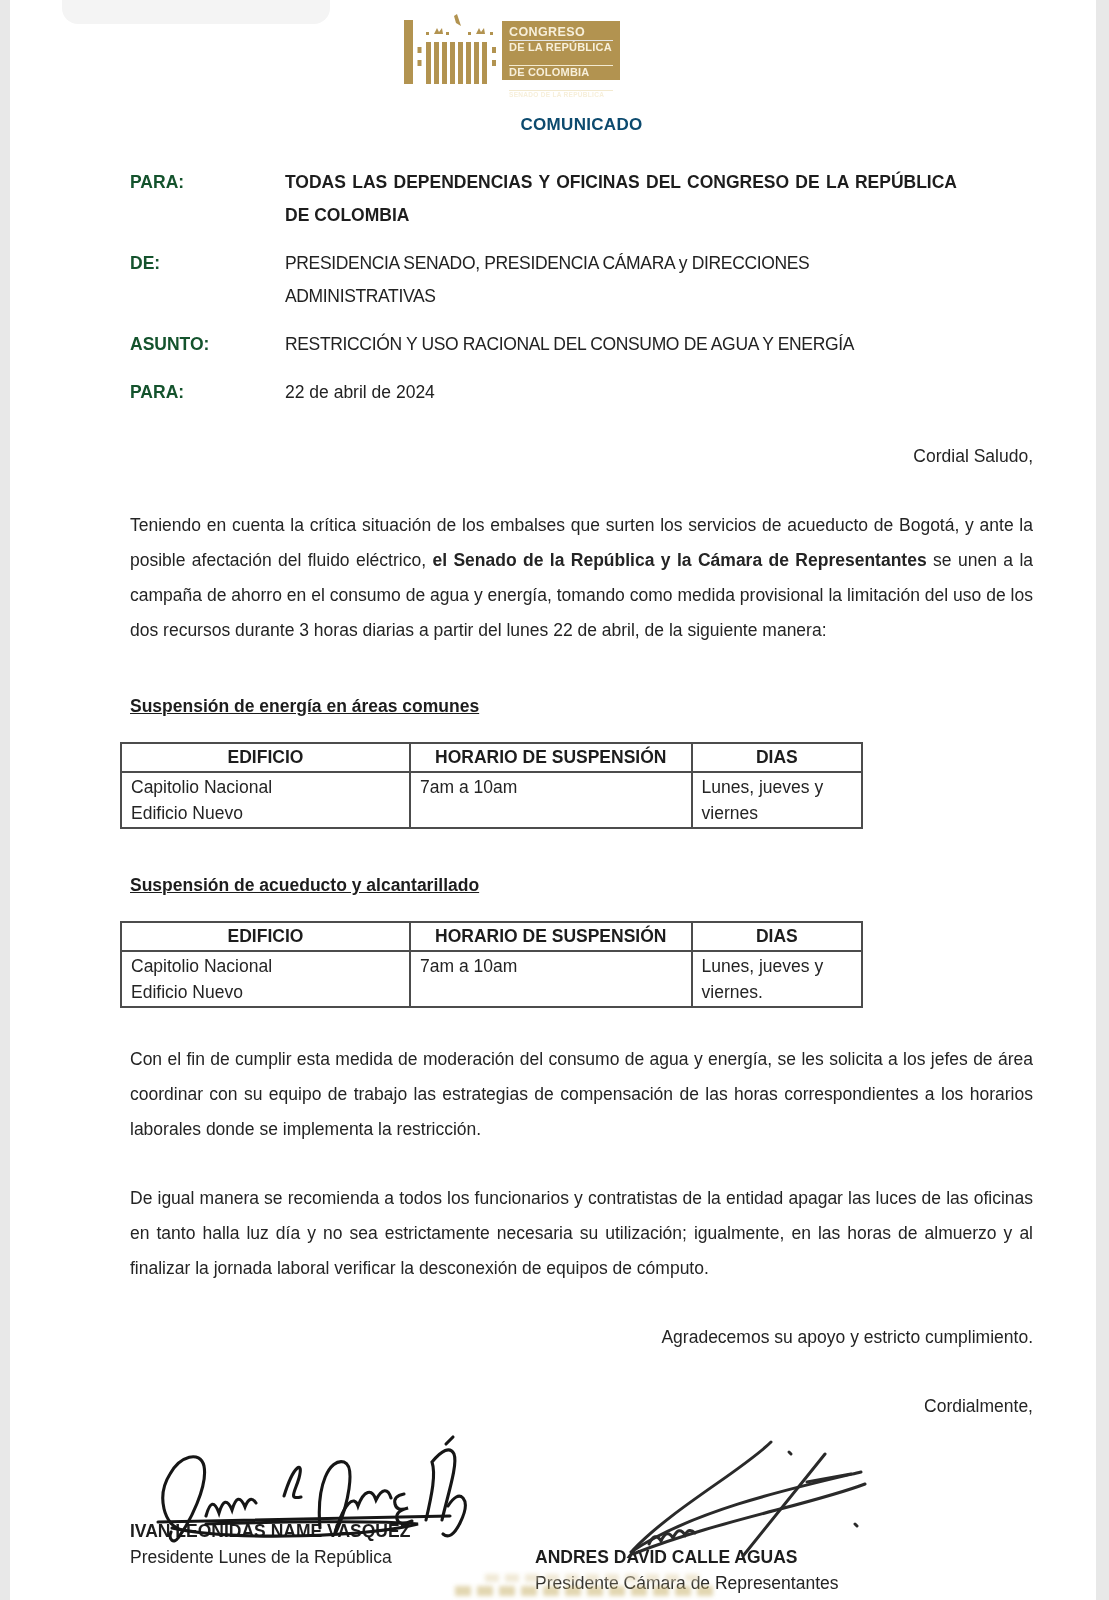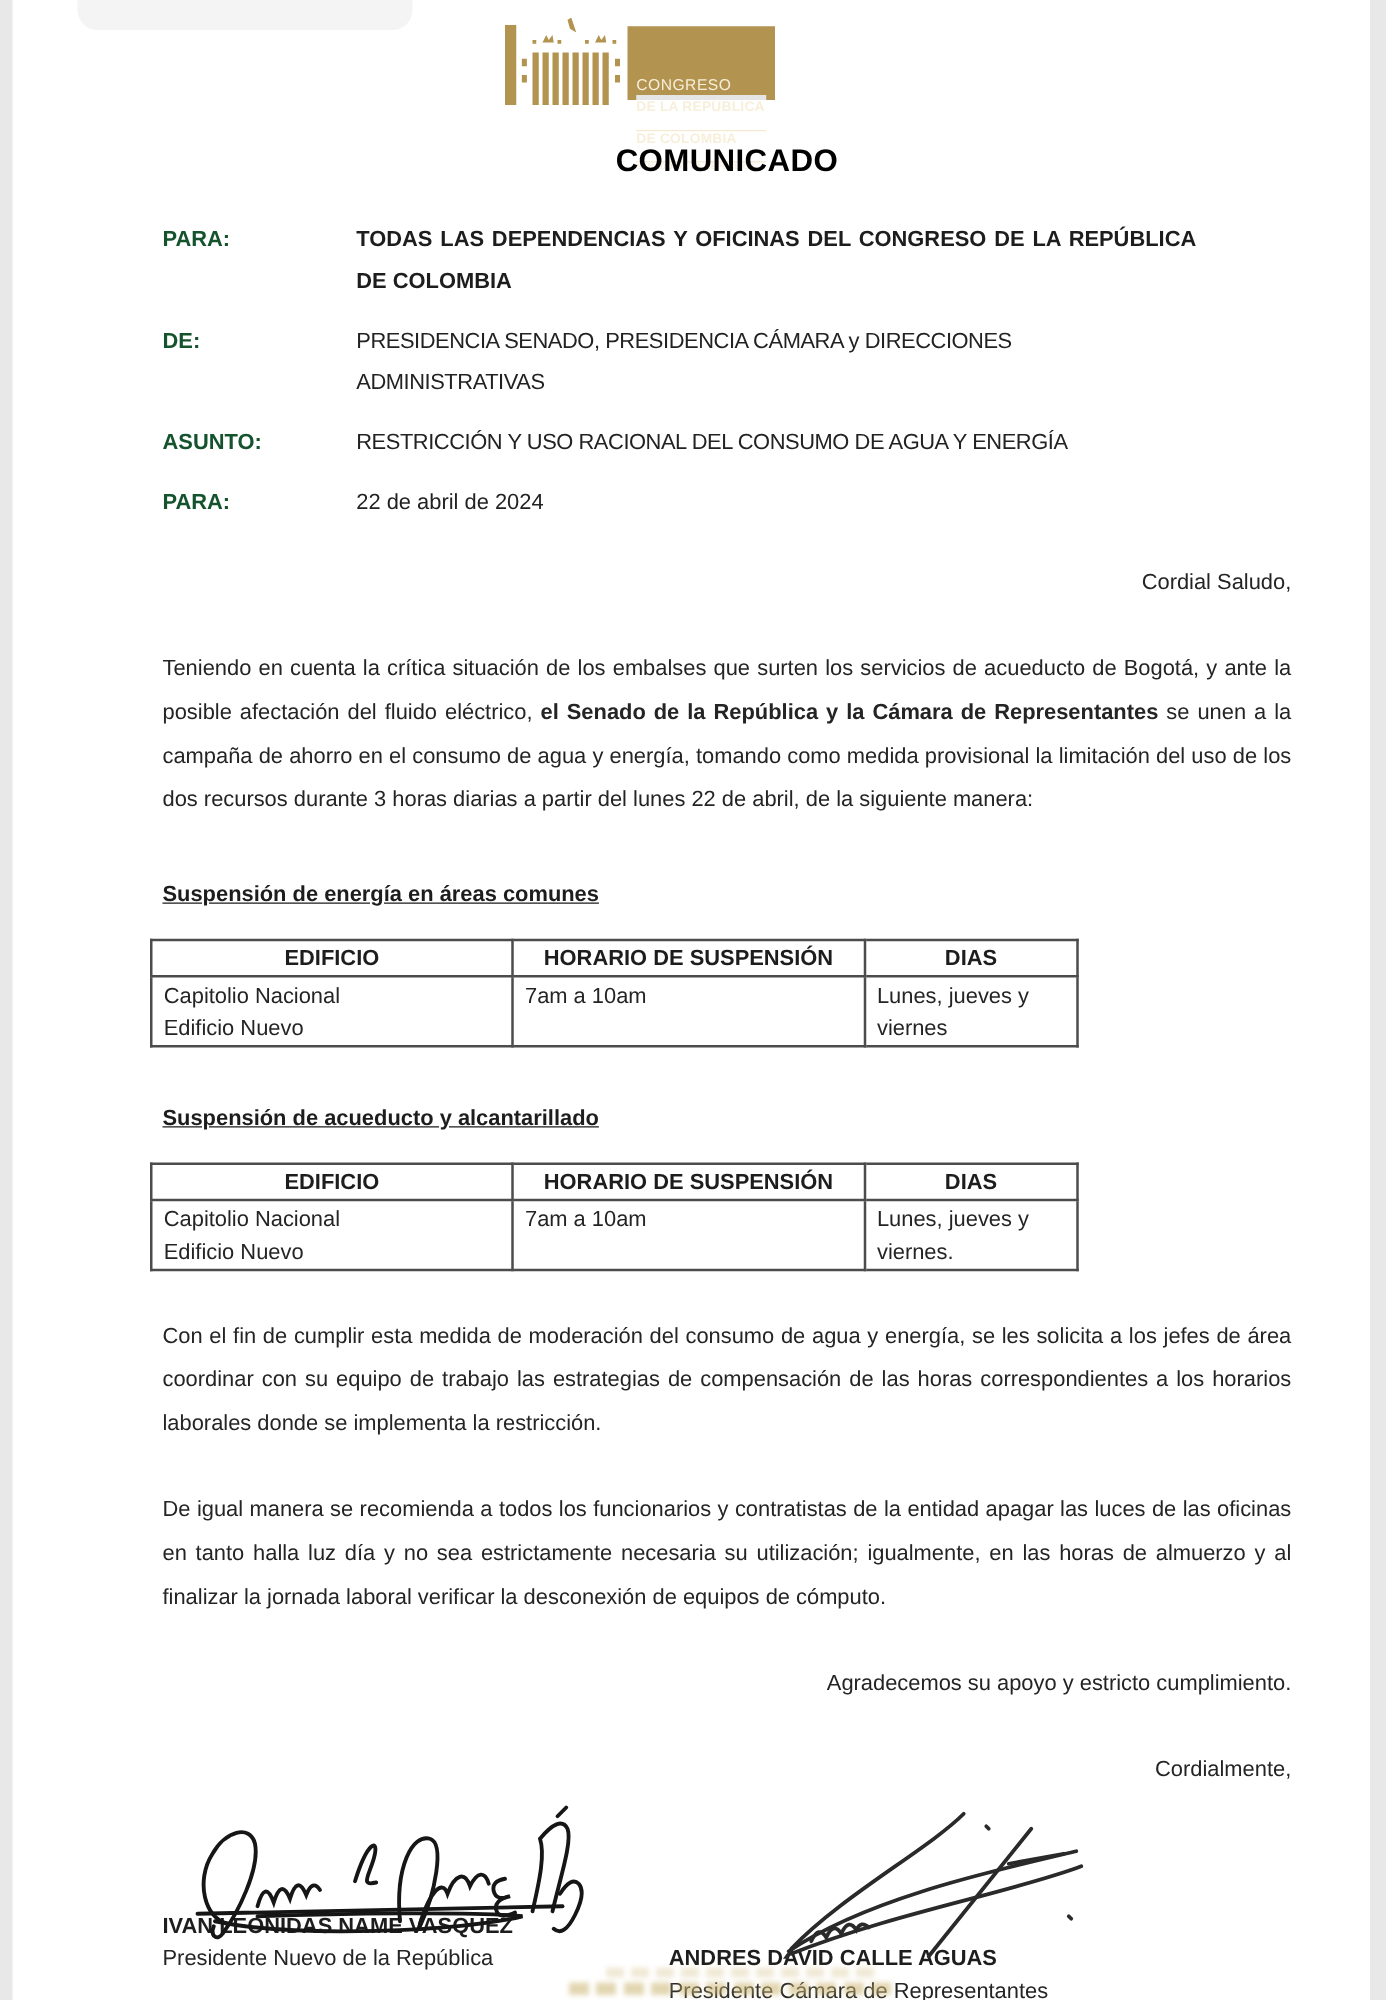--- a/index.html
+++ b/index.html
@@ -20,26 +20,26 @@
   }
   .content { position:relative; padding:0 63px 0 120px; }
 
   
   .logo { margin:14px 0 0 272px; display:flex; align-items:flex-start; width:218px; }
   .logo-cols { display:block; }
   .logo-box {
     background:#b29350; color:#f7efda; width:118px; height:59px; margin-top:7px;
     padding:4px 7px 3px 7px; display:flex; flex-direction:column; justify-content:space-between;
   }
-  .logo-box .l1 { font-size:12.5px; font-weight:normal; letter-spacing:.4px; border-bottom:4px solid #e5e5e5; padding-bottom:1px;margin-top:36px; }
+  .logo-box .l1 { font-size:12.5px; font-weight:bold; letter-spacing:.4px; border-bottom:1px solid #e5e5e5; padding-bottom:1px; }
   .logo-box .l2, .logo-box .l3 { font-size:11px; font-weight:bold; letter-spacing:.2px; border-bottom:1px solid #f3ead0; padding-bottom:12px; }
   .logo-box .l4 { font-size:6.5px; font-weight:bold; letter-spacing:.3px; }
 
   
-  h1.title { margin:25px 0 0 0; text-align:center; font-size:25px; font-weight:bold; letter-spacing:.3px; color:#000000; }
+  h1.title { margin:25px 0 0 0; text-align:center; font-size:17px; font-weight:bold; letter-spacing:.3px; color:#0c4a6e; }
   .meta { margin-top:31px; }
   .meta-row { display:flex; align-items:flex-start; font-size:17.5px; line-height:33px; margin-bottom:15px; }
   .meta-label { width:155px; flex-shrink:0; font-weight:bold; color:#14532d; }
   .meta-value { flex:1; max-width:672px; }
   .meta-value.bold { font-weight:bold; text-align:justify; color:#1d1d1d; }
   .meta-value.cond { letter-spacing:-0.35px; }
 
   
   p.body { font-size:17.5px; line-height:35px; margin:0; text-align:justify; color:#242424; }
   p.greeting { margin-top:30px; text-align:right;margin-left:28px; }
@@ -205,21 +205,21 @@
             <path d="M188,96 C196,70 206,60 210,72 C216,56 224,54 228,66 C234,54 240,54 243,64"></path>
             <path d="M256,60 q-11,2 -9,10 q2,8 13,4 q-13,3 -11,11 q2,8 15,2"></path>
             <path d="M278,86 C284,60 288,40 284,28 C294,16 302,12 306,20 C310,30 300,60 294,86"></path>
             <path d="M298,10 l7,-7"></path>
             <path d="M300,72 q9,-14 15,-8 q6,7 -3,25 q-9,18 -17,11"></path>
             <path d="M10,88 L302,82"></path>
             <path d="M24,94 C90,108 222,102 270,90 C230,86 120,88 58,90"></path>
           </g>
         </svg>
         <div class="sig-name">IVAN LEONIDAS NAME VASQUEZ</div>
-        <div class="sig-title">Presidente Nuevo de la República</div>
+        <div class="sig-title">Presidente Lunes de la República</div>
       </div>
 
       <div class="sig-cell">
         <svg class="sig sig2" width="300" height="128" viewBox="0 0 300 128" xmlns="http://www.w3.org/2000/svg">
           <g fill="none" stroke="#2a2a2a" stroke-width="3" stroke-linecap="round">
             <path d="M40,120 C80,78 150,40 178,12"></path>
             <path d="M150,126 L232,24"></path>
             <path d="M38,122 C100,80 200,58 268,42"></path>
             <path d="M40,124 C120,92 220,74 272,54"></path>
             <path d="M40,122 q-14,16 -4,18 q8,2 14,-10"></path>

